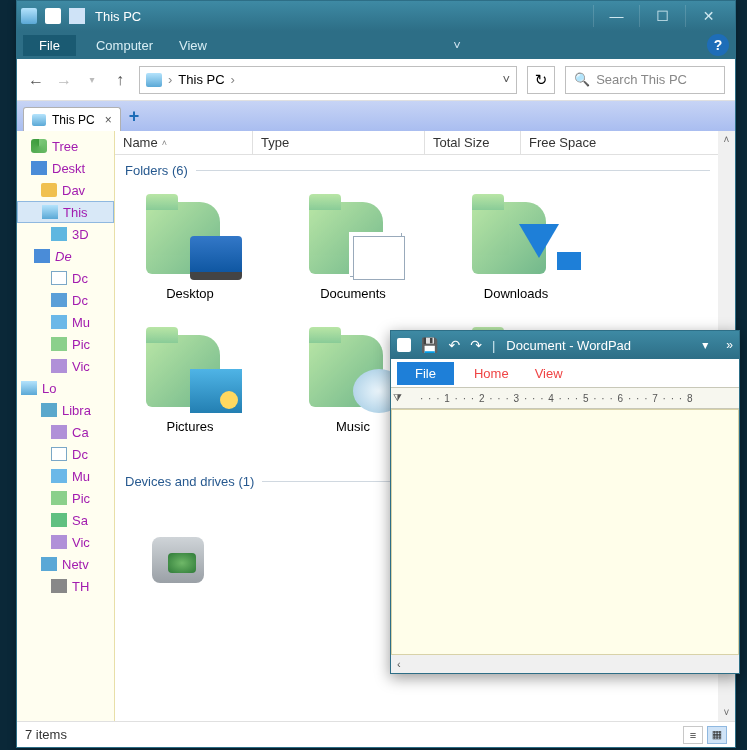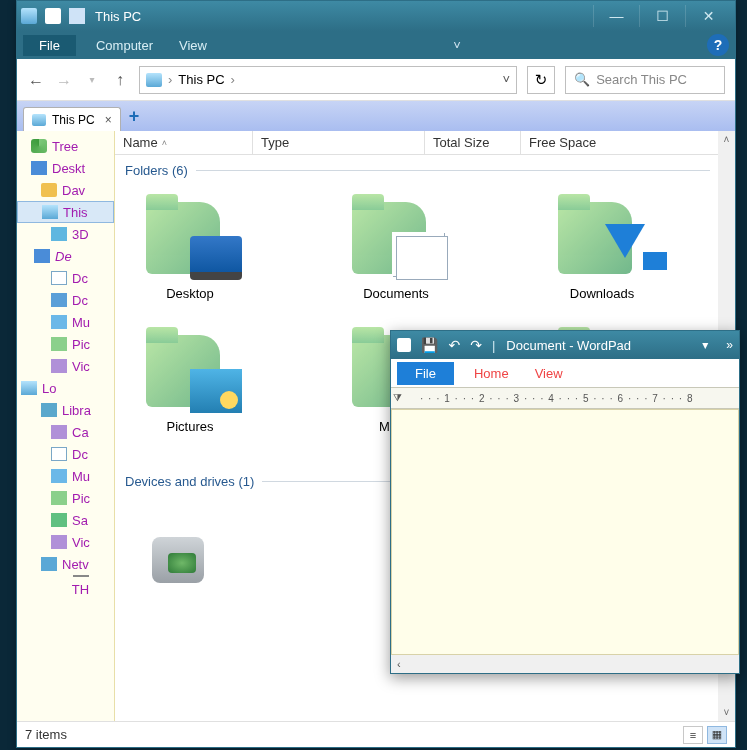--- a/index.html
+++ b/index.html
@@ -84,21 +84,21 @@
   .th-ic     { background:#888;}
 
   .main {
     flex:1; padding: 8px 10px; overflow:hidden; position:relative;
   }
   .groupheader {
     color:#27598f; font-size:13px; display:flex; align-items:center; gap:8px; margin-bottom:14px;
   }
   .groupheader hr { flex:1; border:none; border-top:1px solid #d0d8e0;}
   .groupheader .chev { color:#27598f; font-size:12px;}
-  .folders { display:flex; flex-wrap:wrap; gap:24px 76px; }
+  .folders { display:flex; flex-wrap:wrap; gap:24px 33px; }
   .folder { width:130px; display:flex; flex-direction:column; align-items:center; font-size:13px; }
   .ficon {
     width:96px; height:86px; position:relative; margin-bottom:8px;
   }
   .foldershape {
     position:absolute; inset:10px 18px 4px 4px;
     background:linear-gradient(135deg,#a8e090,#4fa66f);
     border-radius:6px 20px 6px 6px;
     opacity:.8;
   }
@@ -289,21 +289,21 @@
           <span>Sa</span>
         </div>
         <div class="row" style="padding-left: 34px;">
           <span class="ic vid-ic"></span>
           <span>Vic</span>
         </div>
         <div class="row" style="padding-left: 24px;">
           <span class="ic net-ic"></span>
           <span>Netv</span>
         </div>
-        <div class="row" style="padding-left: 34px; flex-direction: column;">
+        <div class="row" style="padding-left: 34px;">
           <span class="ic th-ic"></span>
           <span>TH</span>
         </div>
       </div>
 
     <div style="flex:1; display:flex; flex-direction:column; position:relative;">
       <div class="columns">
         <div style="width:138px">
             <span>Name</span> 
             <span style="font-size:9px;color:#888;">˄</span>

